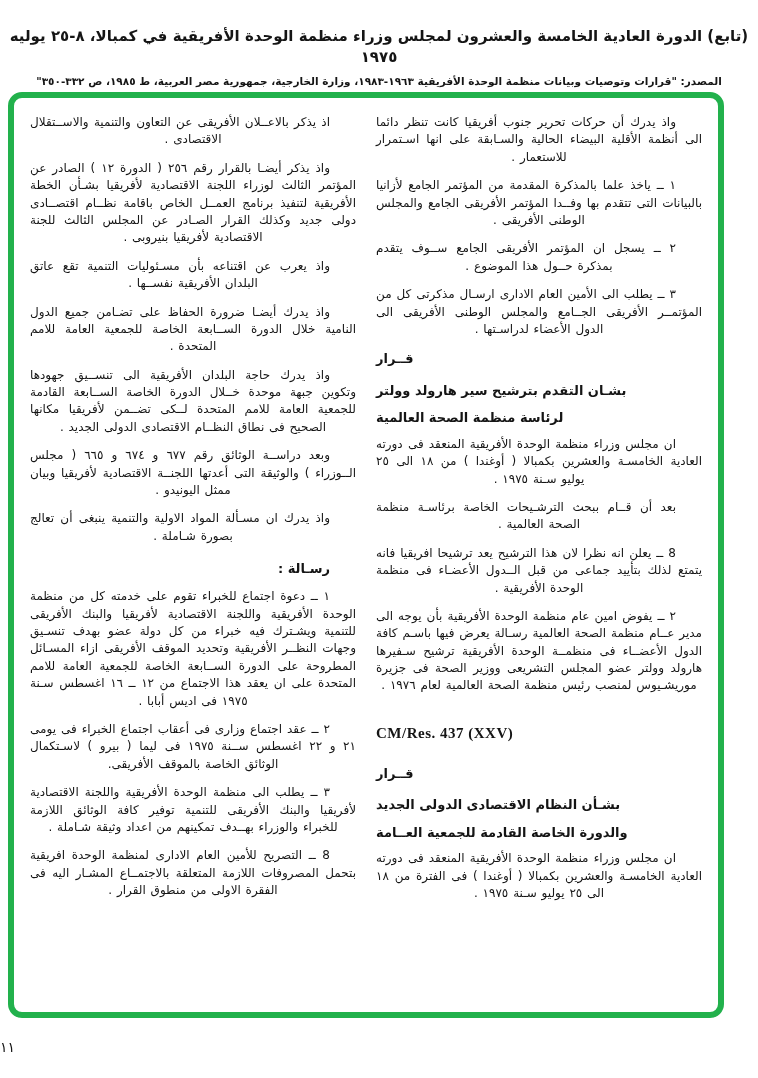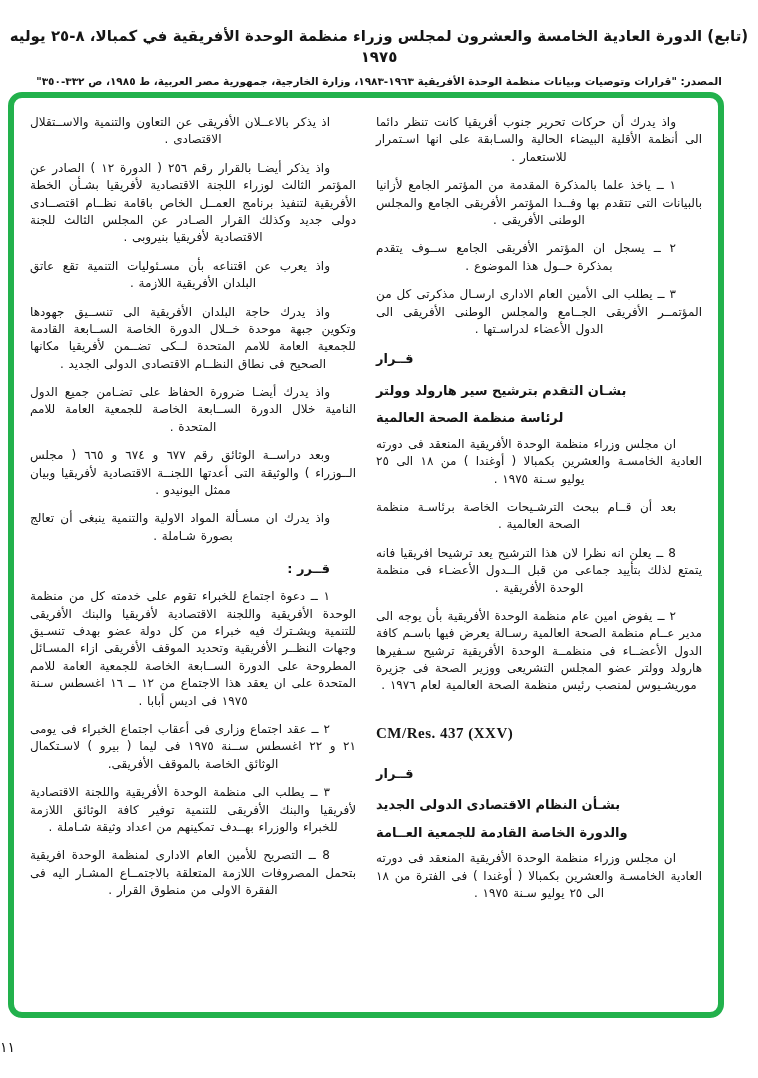--- a/index.html
+++ b/index.html
@@ -128,26 +128,26 @@
         <div class="blk-p">٢ ــ يفوض امين عام منظمة الوحدة الأفريقية بأن يوجه الى مدير عــام منظمة الصحة العالمية رسـالة يعرض فيها باسـم كافة الدول الأعضــاء فى منظمــة الوحدة الأفريقية ترشيح سـفيرها هارولد وولتر عضو المجلس التشريعى ووزير الصحة فى جزيرة موريشـيوس لمنصب رئيس منظمة الصحة العالمية لعام ١٩٧٦ .</div>
         <div class="blk-ref">CM/Res. 437 (XXV)</div>
         <div class="blk-h first">قــرار</div>
         <div class="blk-h">بشـأن النظام الاقتصادى الدولى الجديد</div>
         <div class="blk-h">والدورة الخاصة القادمة للجمعية العــامة</div>
         <div class="blk-p">ان مجلس وزراء منظمة الوحدة الأفريقية المنعقد فى دورته العادية الخامسـة والعشرين بكمبالا ( أوغندا ) فى الفترة من ١٨ الى ٢٥ يوليو سـنة ١٩٧٥ .</div>
       </div>
     <div class="column">
         <div class="blk-p">اذ يذكر بالاعــلان الأفريقى عن التعاون والتنمية والاســتقلال الاقتصادى .</div>
         <div class="blk-p">واذ يذكر أيضـا بالقرار رقم ٢٥٦ ( الدورة ١٢ ) الصادر عن المؤتمر الثالث لوزراء اللجنة الاقتصادية لأفريقيا بشـأن الخطة الأفريقية لتنفيذ برنامج العمــل الخاص باقامة نظــام اقتصــادى دولى جديد وكذلك القرار الصـادر عن المجلس الثالث للجنة الاقتصادية لأفريقيا بنيروبى .</div>
-        <div class="blk-p">واذ يعرب عن اقتناعه بأن مسـئوليات التنمية تقع عاتق البلدان الأفريقية اللازمة .</div>
+        <div class="blk-p">واذ يعرب عن اقتناعه بأن مسـئوليات التنمية تقع عاتق البلدان الأفريقية نفســها .</div>
+        <div class="blk-p">واذ يدرك أيضـا ضرورة الحفاظ على تضـامن جميع الدول النامية خلال الدورة الســابعة الخاصة للجمعية العامة للامم المتحدة .</div>
         <div class="blk-p">واذ يدرك حاجة البلدان الأفريقية الى تنســيق جهودها وتكوين جبهة موحدة خــلال الدورة الخاصة الســابعة القادمة للجمعية العامة للامم المتحدة لــكى تضــمن لأفريقيا مكانها الصحيح فى نطاق النظــام الاقتصادى الدولى الجديد .</div>
-        <div class="blk-p">واذ يدرك أيضـا ضرورة الحفاظ على تضـامن جميع الدول النامية خلال الدورة الســابعة الخاصة للجمعية العامة للامم المتحدة .</div>
         <div class="blk-p">وبعد دراســة الوثائق رقم ٦٧٧ و ٦٧٤ و ٦٦٥ ( مجلس الــوزراء ) والوثيقة التى أعدتها اللجنــة الاقتصادية لأفريقيا وبيان ممثل اليونيدو .</div>
         <div class="blk-p">واذ يدرك ان مسـألة المواد الاولية والتنمية ينبغى أن تعالج بصورة شـاملة .</div>
-        <div class="blk-decree">قــرر :</div>
+        <div class="blk-decree">رسـالة :</div>
         <div class="blk-p">١ ــ دعوة اجتماع للخبراء تقوم على خدمته كل من منظمة الوحدة الأفريقية واللجنة الاقتصادية لأفريقيا والبنك الأفريقى للتنمية ويشـترك فيه خبراء من كل دولة عضو بهدف تنسـيق وجهات النظــر الأفريقية وتحديد الموقف الأفريقى ازاء المسـائل المطروحة على الدورة الســابعة الخاصة للجمعية العامة للامم المتحدة على ان يعقد هذا الاجتماع من ١٢ ــ ١٦ اغسطس سـنة ١٩٧٥ فى اديس أبابا .</div>
         <div class="blk-p">٢ ــ عقد اجتماع وزارى فى أعقاب اجتماع الخبراء فى يومى ٢١ و ٢٢ اغسطس ســنة ١٩٧٥ فى ليما ( بيرو ) لاسـتكمال الوثائق الخاصة بالموقف الأفريقى.</div>
         <div class="blk-p">٣ ــ يطلب الى منظمة الوحدة الأفريقية واللجنة الاقتصادية لأفريقيا والبنك الأفريقى للتنمية توفير كافة الوثائق اللازمة للخبراء والوزراء بهــدف تمكينهم من اعداد وثيقة شـاملة .</div>
         <div class="blk-p">8 ــ التصريح للأمين العام الادارى لمنظمة الوحدة افريقية بتحمل المصروفات اللازمة المتعلقة بالاجتمــاع المشـار اليه فى الفقرة الاولى من منطوق القرار .</div>
       </div>
   </div>
 
   <div class="footer">
     <span>١١</span>
   </div>

